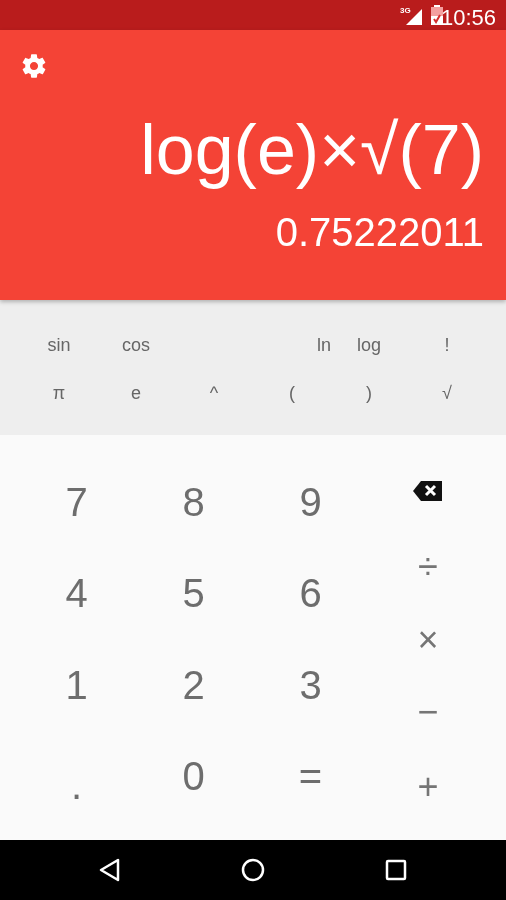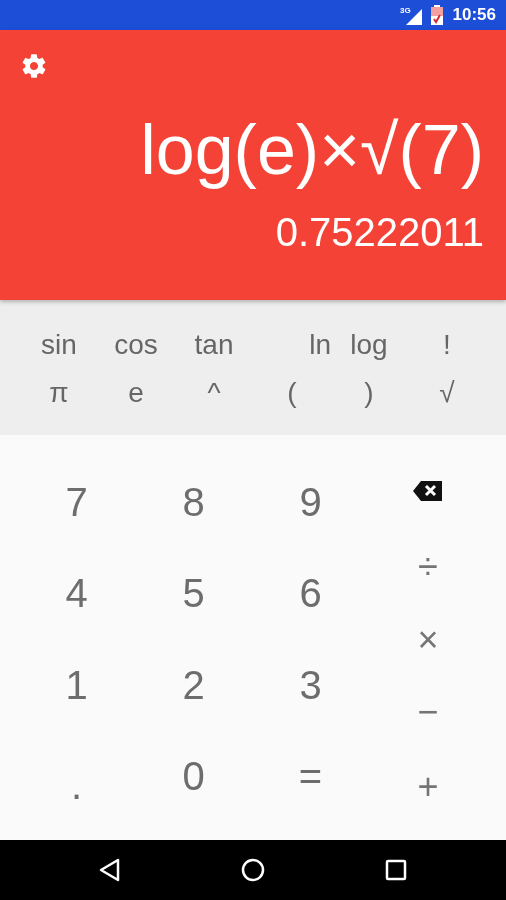--- a/index.html
+++ b/index.html
@@ -1,27 +1,27 @@
 <!DOCTYPE html>
 <html><head>
 <meta charset="utf-8">
 <style>
   * { margin:0; padding:0; box-sizing:border-box; }
   html, body { width:506px; height:900px; overflow:hidden; background:#fafafa; font-family:"Liberation Sans", "DejaVu Sans", sans-serif; }
-  .status-bar { position:absolute; left:0; top:0; width:506px; height:30px; background:#1d4ed8; color:#fff; }
-  .status-time { position:absolute; right:10px; top:5px; font-size:17px; font-weight:bold; }
+  .status-bar { position:absolute; left:0; top:0; width:506px; height:30px; background:#b91c1c; color:#fff; }
+  .status-time { position:absolute; right:10px; top:5px; font-size:22px; font-weight:normal; }
   .sig { position:absolute; left:400px; top:5px; width:24px; height:20px; }
   .batt { position:absolute; left:430px; top:5px; width:14px; height:20px; }
   .display { position:absolute; left:0; top:30px; width:506px; height:270px; background:#f44336; box-shadow:0 2px 4px rgba(0,0,0,0.25); z-index:2; }
   .gear { position:absolute; left:20px; top:22px; width:28px; height:28px; cursor:pointer; }
   .formula { position:absolute; right:22px; top:80px; color:#fff; font-size:70px; line-height:80px; white-space:nowrap; }
   .result { position:absolute; right:22px; top:178px; color:#ffffff; font-size:40px; line-height:48px; }
   .adv { position:absolute; left:0; top:300px; width:506px; height:135px; background:#eeeeee; }
   .adv-row { position:absolute; left:0; width:506px; height:40px; }
-  .adv-key { position:absolute; width:78px; text-align:center; font-size:28px; color:#666; line-height:40px; cursor:pointer; }
+  .adv-key { position:absolute; width:78px; text-align:center; font-size:18px; color:#666; line-height:40px; cursor:pointer; }
   .pad { position:absolute; left:0; top:435px; width:506px; height:405px; background:#fafafa; }
   .num { position:absolute; width:117px; text-align:center; font-size:40px; color:#6d6d6d; line-height:60px; cursor:pointer; }
   .op { position:absolute; left:390px; width:76px; text-align:center; font-size:36px; color:#757575; line-height:50px; cursor:pointer; }
   .del { position:absolute; left:412px; top:44px; width:32px; height:24px; cursor:pointer; }
   .nav { position:absolute; left:0; top:840px; width:506px; height:60px; background:#000; }
   .navbtn { position:absolute; top:16px; width:28px; height:28px; cursor:pointer; }
 </style>
 </head>
 <body>
 
@@ -44,21 +44,20 @@
     <path fill="#fff" d="M19.4 13c.04-.33.06-.66.06-1s-.02-.67-.06-1l2.1-1.65c.19-.15.24-.42.12-.64l-2-3.46c-.12-.22-.39-.3-.61-.22l-2.49 1c-.52-.4-1.08-.73-1.69-.98l-.38-2.65C14.46 2.18 14.25 2 14 2h-4c-.25 0-.46.18-.49.42l-.38 2.65c-.61.25-1.17.59-1.69.98l-2.49-1c-.23-.09-.49 0-.61.22l-2 3.46c-.13.22-.07.49.12.64L4.57 11c-.04.33-.07.67-.07 1s.03.67.07 1l-2.11 1.65c-.19.15-.24.42-.12.64l2 3.46c.12.22.39.3.61.22l2.49-1c.52.4 1.08.73 1.69.98l.38 2.65c.03.24.24.42.49.42h4c.25 0 .46-.18.49-.42l.38-2.65c.61-.25 1.17-.59 1.69-.98l2.49 1c.23.09.49 0 .61-.22l2-3.46c.12-.22.07-.49-.12-.64L19.4 13zM12 15.5c-1.93 0-3.5-1.57-3.5-3.5s1.57-3.5 3.5-3.5 3.5 1.57 3.5 3.5-1.57 3.5-3.5 3.5z"></path>
   </svg>
   <div class="formula">log(e)×√(7)</div>
   <div class="result">0.75222011</div>
 </div>
 
 <div class="adv">
   <div class="adv-row" style="top:25px;">
     <span class="adv-key" style="left:20px;">sin</span>
     <span class="adv-key" style="left:97px;">cos</span>
-    <span class="adv-key" style="left:175px;">tan</span>
     <span class="adv-key" style="left:253px;text-align:right;">ln</span>
     <span class="adv-key" style="left:330px;">log</span>
     <span class="adv-key" style="left:408px;">!</span>
   </div>
   <div class="adv-row" style="top:73px;">
     <span class="adv-key" style="left:20px;">π</span>
     <span class="adv-key" style="left:97px;">e</span>
     <span class="adv-key" style="left:175px;">^</span>
     <span class="adv-key" style="left:253px;">(</span>
     <span class="adv-key" style="left:330px;">)</span>

